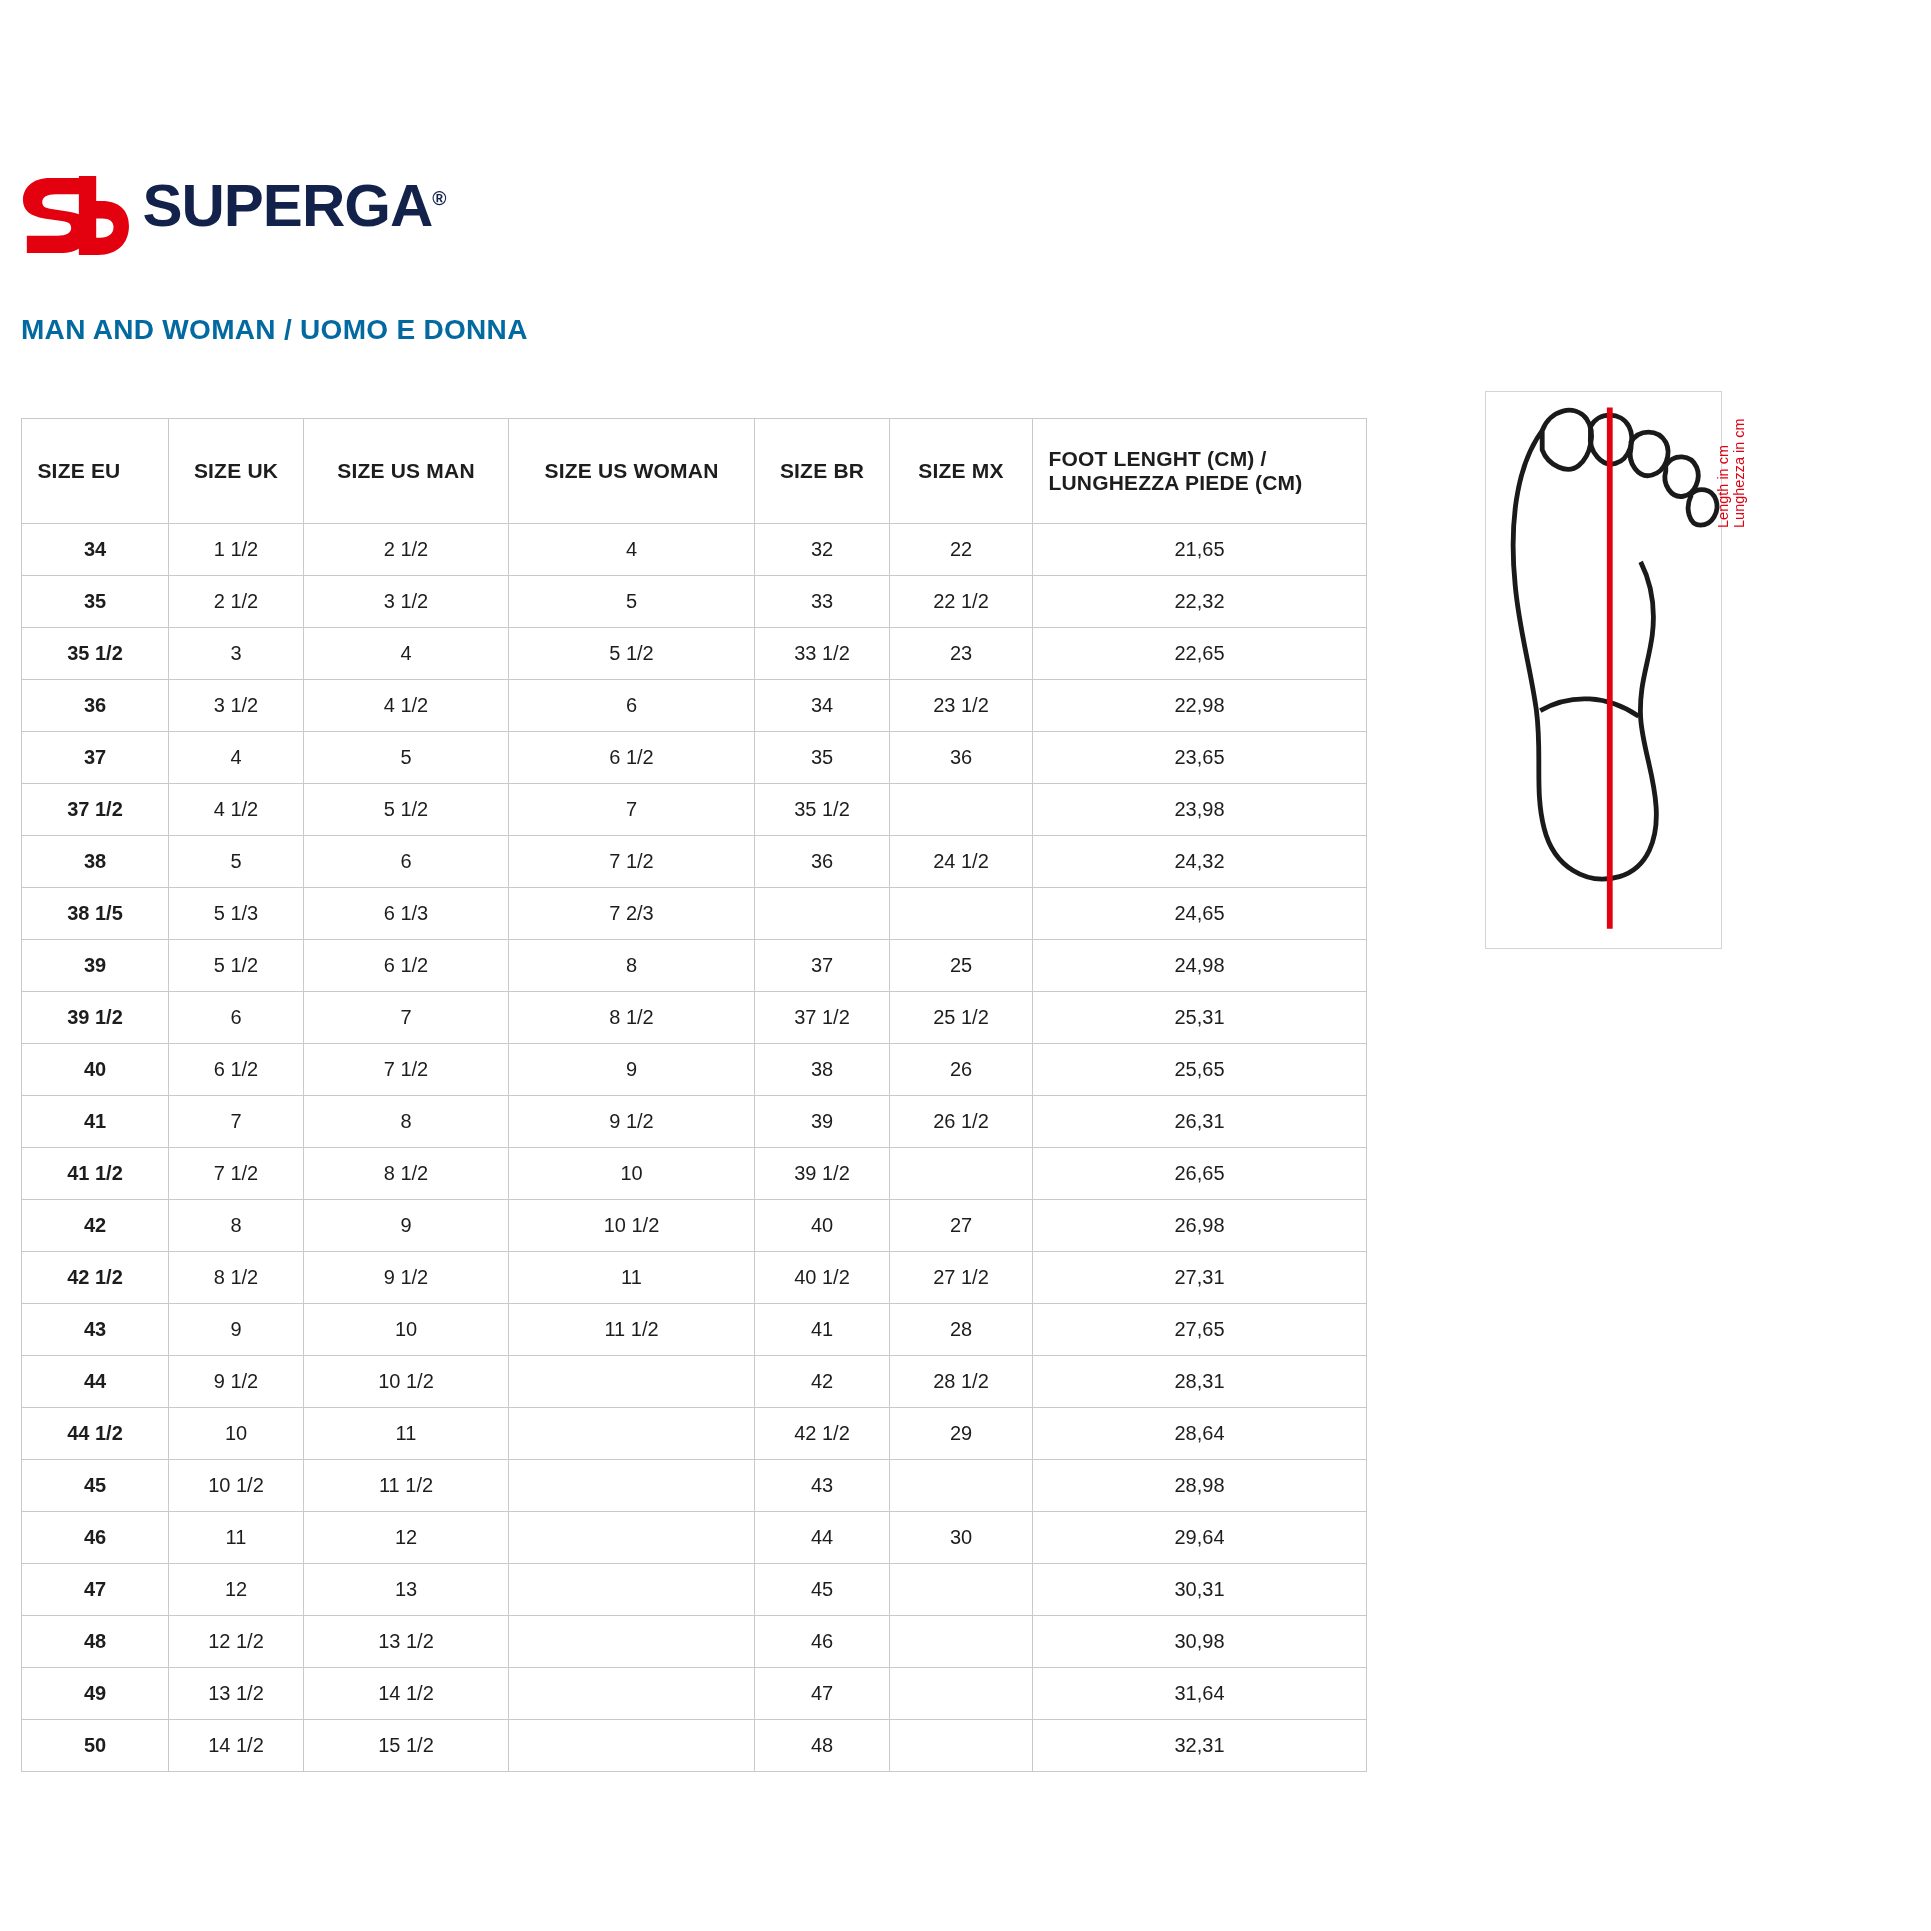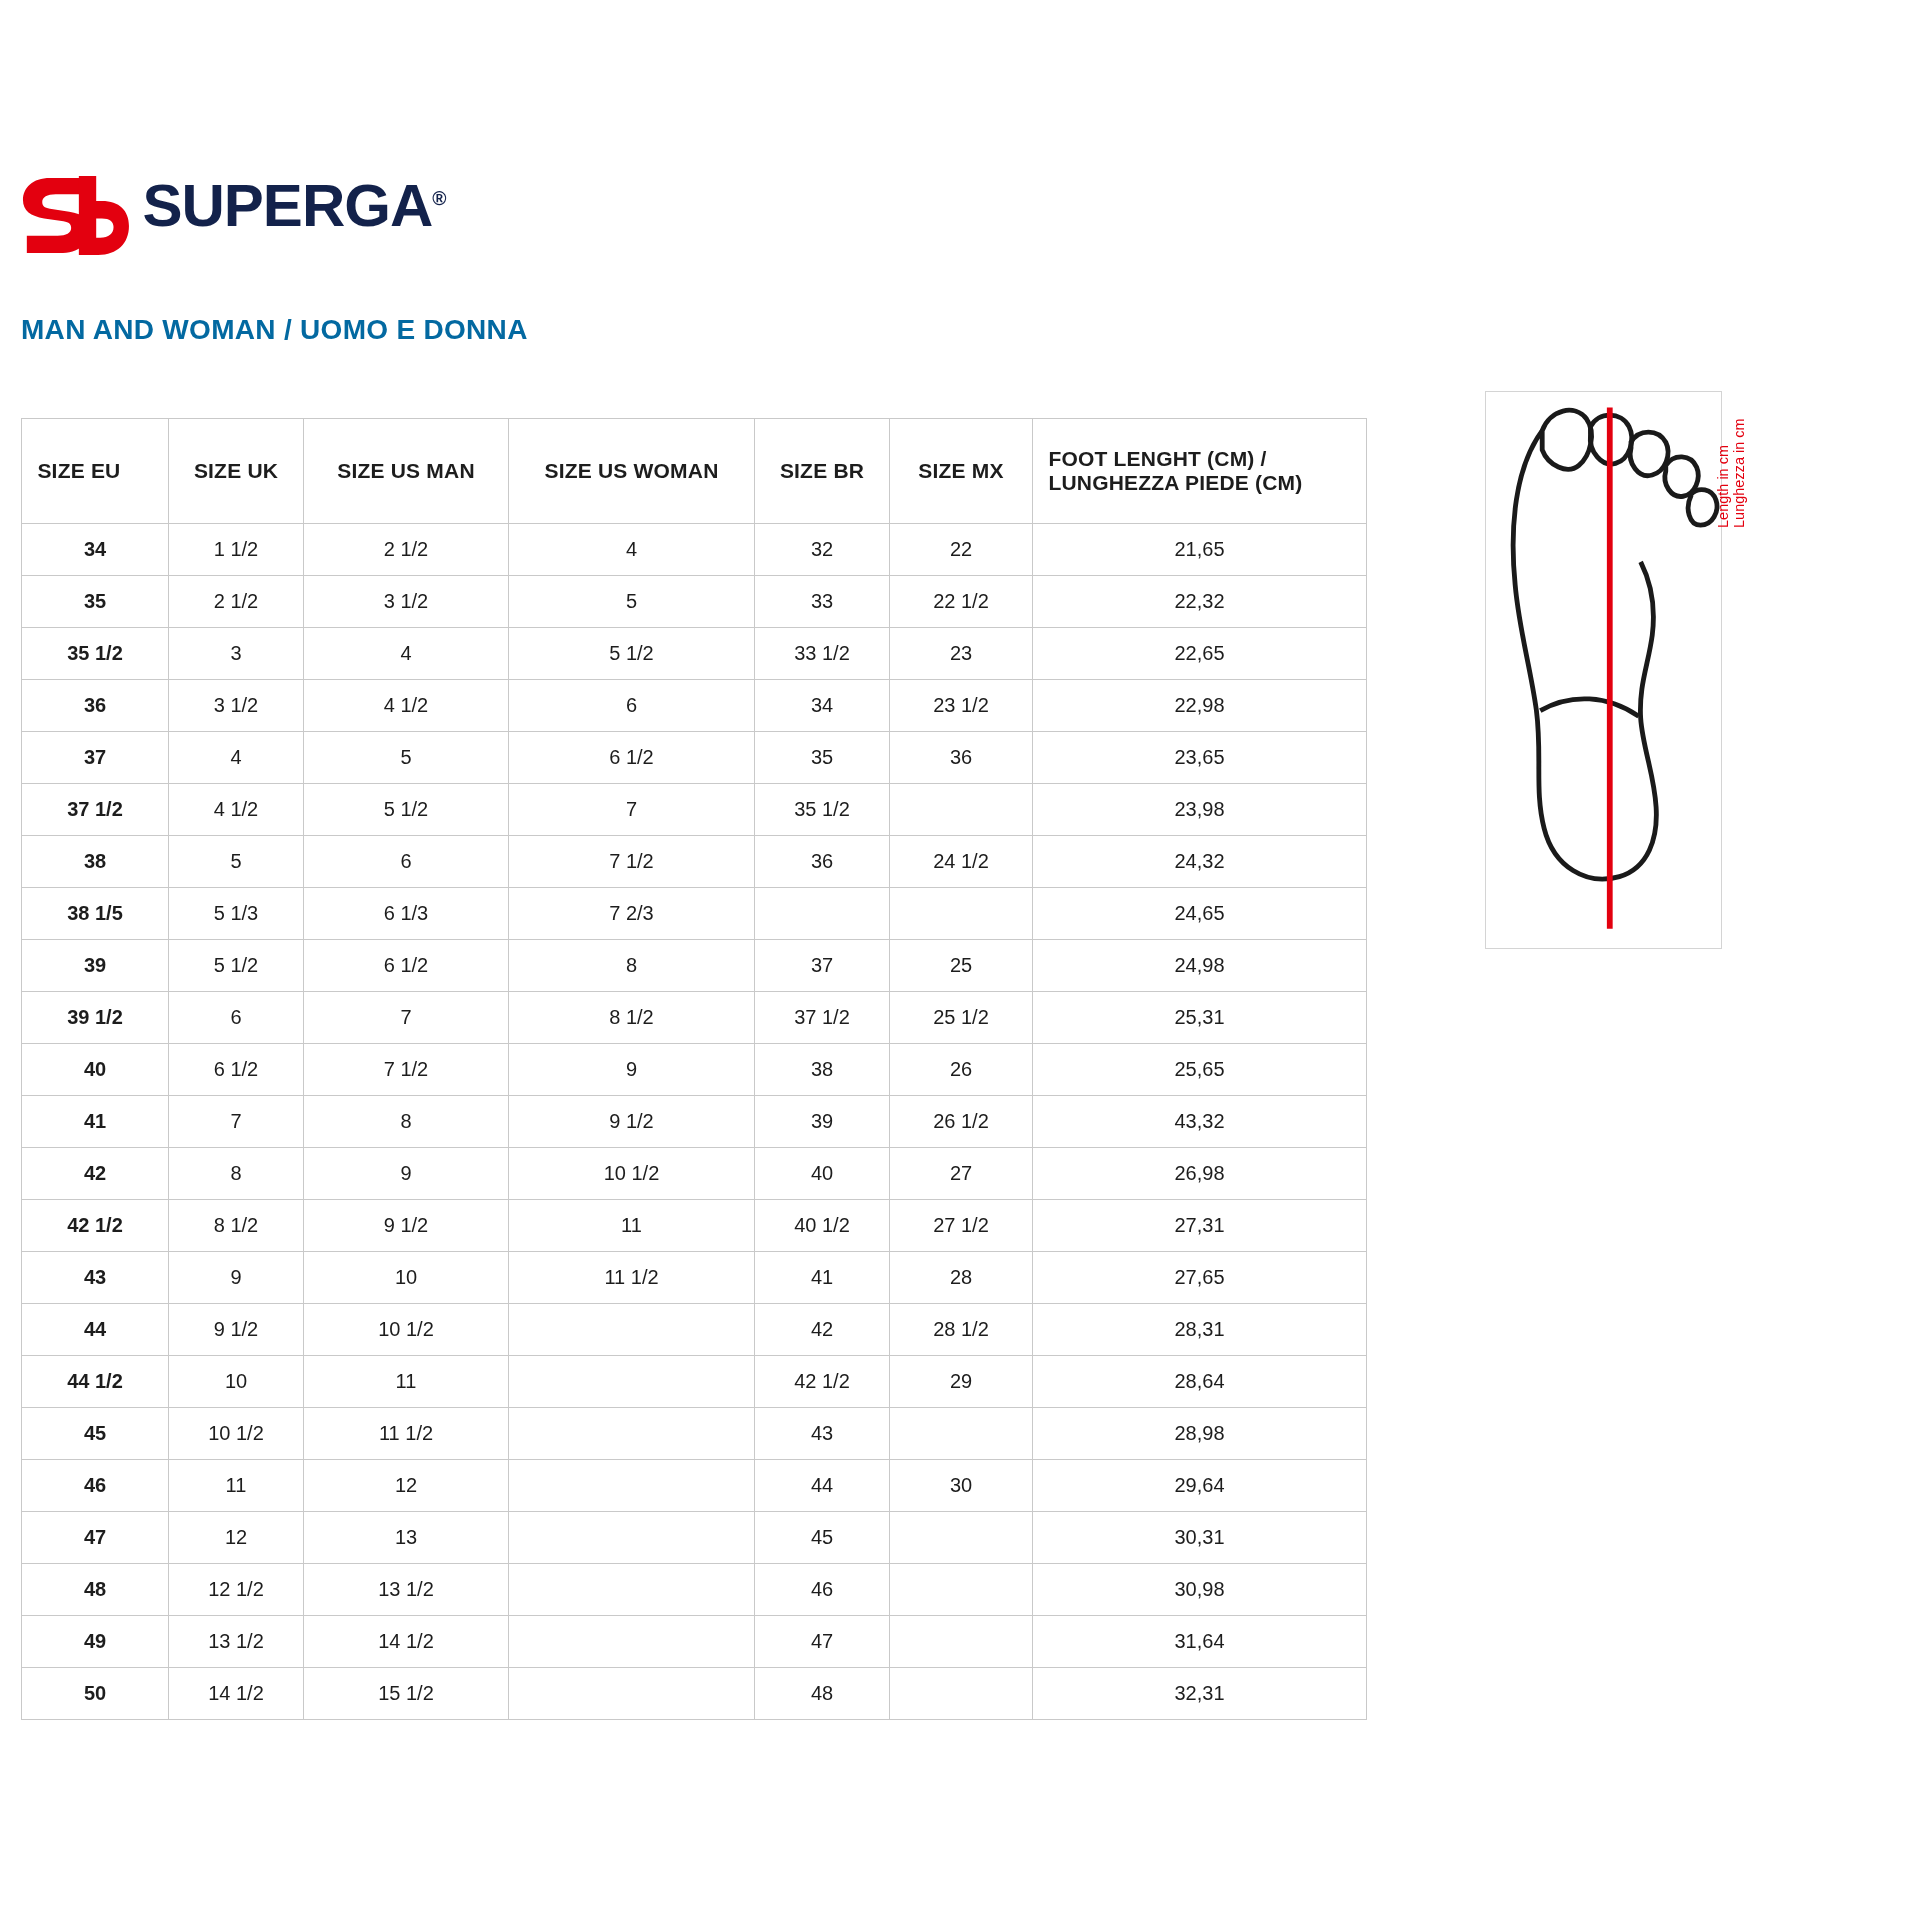--- a/index.html
+++ b/index.html
@@ -281,21 +281,30 @@
             <td>26</td>
             <td>25,65</td>
           </tr>
           <tr>
             <td class="col-eu">41</td>
             <td>7</td>
             <td>8</td>
             <td>9 1/2</td>
             <td>39</td>
             <td>26 1/2</td>
-            <td>43,32</td>
+            <td>26,31</td>
+          </tr>
+          <tr>
+            <td class="col-eu">41 1/2</td>
+            <td>7 1/2</td>
+            <td>8 1/2</td>
+            <td>10</td>
+            <td>39 1/2</td>
+            <td></td>
+            <td>26,65</td>
           </tr>
           <tr>
             <td class="col-eu">42</td>
             <td>8</td>
             <td>9</td>
             <td>10 1/2</td>
             <td>40</td>
             <td>27</td>
             <td>26,98</td>
           </tr>

